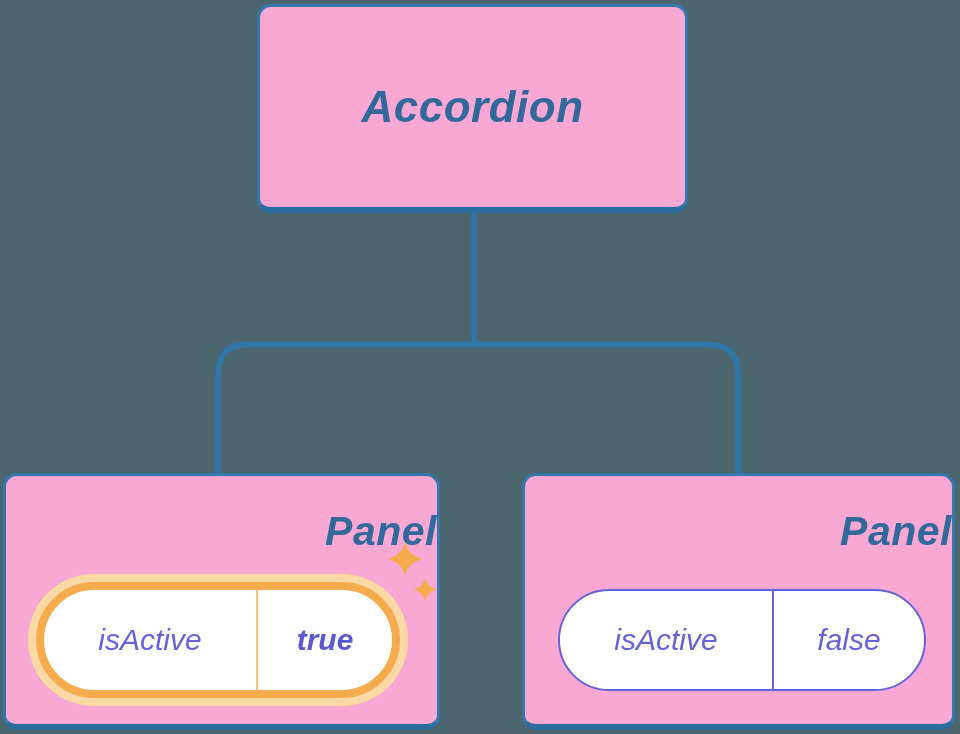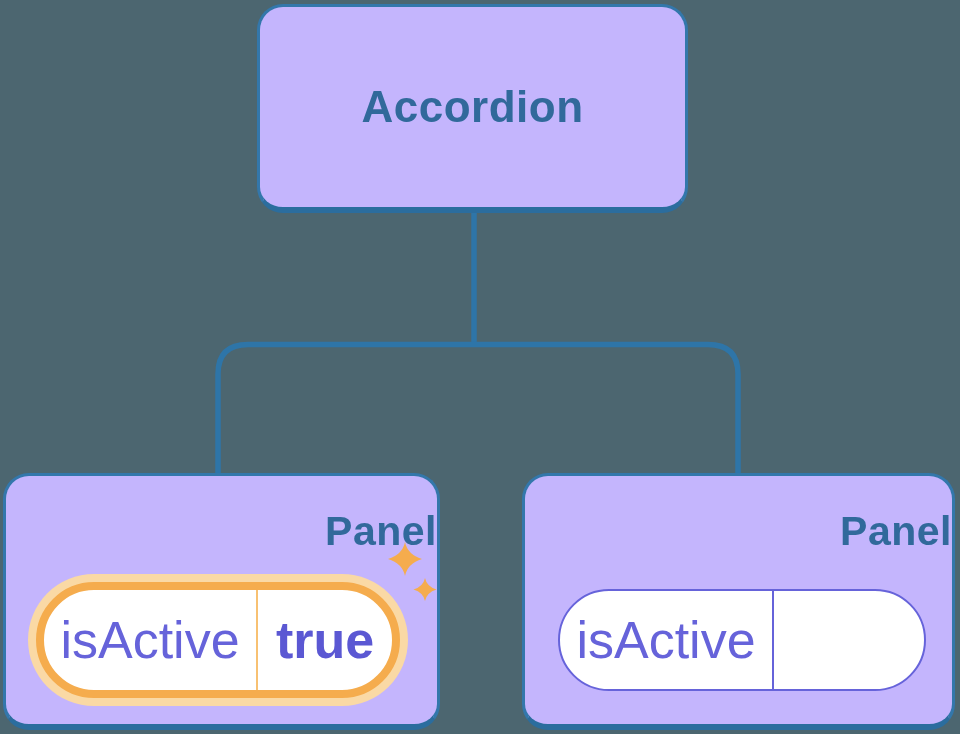--- a/index.html
+++ b/index.html
@@ -14,26 +14,27 @@
     width: 960px; height: 734px;
     background: #4C6670;
   }
   svg.connectors {
     position: absolute; left: 0; top: 0;
     width: 960px; height: 734px;
     z-index: 1;
   }
   .node {
     position: absolute;
-    background: #c4b5fd;
+    background: #f9a8d4;
     border: 3px solid #3377AB;
     border-bottom: 6px solid #2B6D9E;
-    border-radius: 26px;
+    border-radius: 14px;
     box-sizing: border-box;
     z-index: 2;
+    font-style: italic;
   }
   .node-accordion {
     left: 257px; top: 4px;
     width: 431px; height: 209px;
     display: flex; align-items: center; justify-content: center;
   }
   .node-title {
     color: #31699B;
     font-size: 44px;
     font-weight: 600;
@@ -65,21 +66,21 @@
     box-shadow: 0 0 0 8px #FAD9A5;
   }
   .pill-inactive {
     left: 33px; top: 113px;
     width: 364px; height: 98px;
     border: 2px solid #6663DA;
     border-radius: 51px;
   }
   .pill-cell {
     display: flex; align-items: center; justify-content: center;
-    font-size: 52px;
+    font-size: 30px;
     color: #6663DA;
   }
   .pill-key   { width: 212px; }
   .pill-value { flex: 1; }
   .pill-value-active { font-weight: 700; color: #5B58D3; }
   .pill-divider-active   { width: 2px; background: #F8C172; }
   .pill-divider-inactive { width: 2px; background: #6663DA; }
   svg.sparkles {
     position: absolute; left: 385px; top: 538px;
     width: 60px; height: 72px;
@@ -112,16 +113,17 @@
   <svg class="sparkles" viewBox="0 0 60 72">
     <path d="M20 4 Q22.5 16.5 37 21 Q22.5 25.5 20 38 Q17.5 25.5 3 21 Q17.5 16.5 20 4 Z" fill="#F5AC4D"></path>
     <path d="M40 40 Q41.7 48.5 51.5 51.5 Q41.7 54.5 40 63 Q38.3 54.5 28.5 51.5 Q38.3 48.5 40 40 Z" fill="#F5AC4D"></path>
   </svg>
 
   <div class="node node-panel-right">
     <div class="panel-title">Panel</div>
     <div class="pill pill-inactive">
       <div class="pill-cell pill-key">isActive</div>
       <div class="pill-divider-inactive"></div>
+      <div class="pill-cell pill-value">false</div>
     </div>
   </div>
 
 </div>
 
 </body></html>

